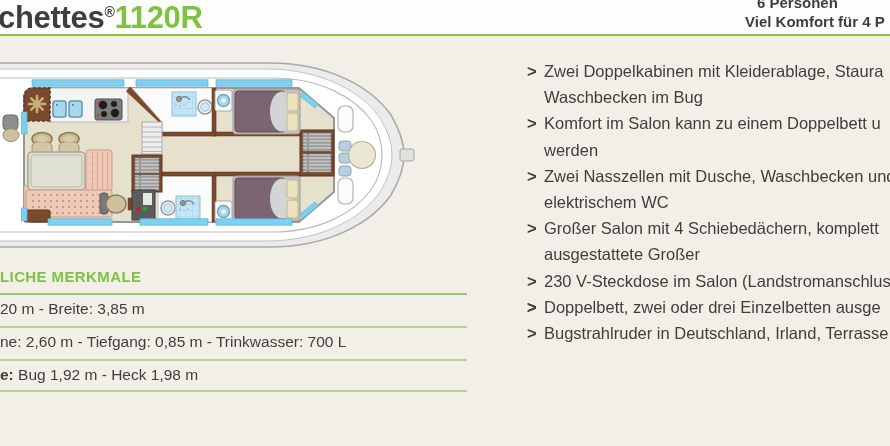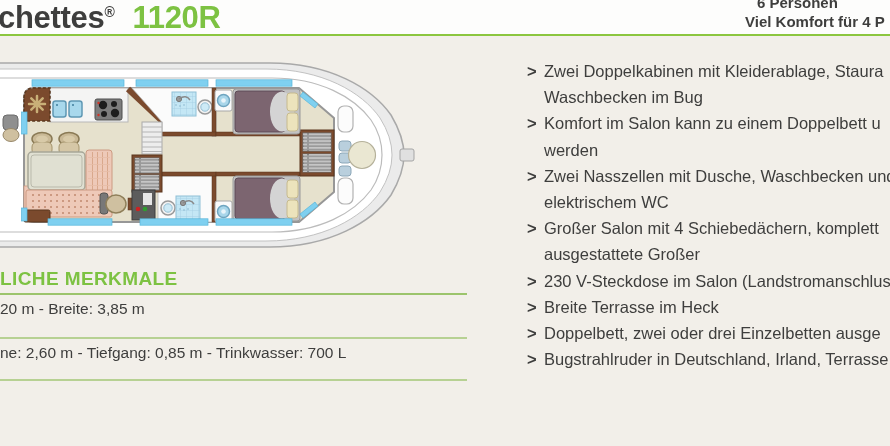--- a/index.html
+++ b/index.html
@@ -7,28 +7,28 @@
     --divider_green:#b7d193; --divider_strong:#9cc46c; --text_dark:#3e3e3d;
     --hull_gray:#ebebeb; --wood_brown:#7b4a2d; --floor_beige:#e6e1cd; --window_blue:#7fd0f0;
     --tile_blue:#c4e7f5; --bed_mauve:#7c6570; --pillow_cream:#ece3bc; --sofa_pink:#eec9b8;
     --table_gray:#e0e0d2; --chair_tan:#cfc0a0;
   }
   *{margin:0;padding:0;box-sizing:border-box}
   html,body{width:890px;height:446px;overflow:hidden}
   body{position:relative;background:var(--page_bg);font-family:"Liberation Sans",sans-serif;color:var(--text_dark)}
   .header{position:absolute;left:0;top:0;width:890px;height:36px;background:var(--header_bg);border-bottom:2.5px solid var(--rule_green)}
   .title{position:absolute;left:-2px;top:0;font-size:31px;font-weight:bold;letter-spacing:-.3px;white-space:nowrap}
-  .title .model{color:var(--accent_green);margin-left:18px}
+  .title .model{color:var(--accent_green);margin-left:0}
   .title sup{font-size:14px}
   .capacity{position:absolute;left:745px;top:-7px;font-size:15px;font-weight:bold;line-height:19px;white-space:nowrap}
   .capacity .l1{margin-left:12px}
   .plan{position:absolute;left:0;top:58px;width:446px;height:196px}
   .specs{position:absolute;left:0;top:268px;width:467px;font-size:15.5px}
-  .specs h2{font-size:19px;font-weight:bold;color:var(--accent_green);letter-spacing:.4px;height:25px}
-  .spec-row{height:44px;line-height:28px;border-top:2px solid var(--divider_green);white-space:nowrap}
+  .specs h2{font-size:15px;font-weight:bold;color:var(--accent_green);letter-spacing:.4px;height:25px}
+  .spec-row{height:33px;line-height:28px;border-top:2px solid var(--divider_green);white-space:nowrap}
   .spec-row:first-of-type{border-top-color:var(--divider_strong)}
   .spec-row:last-of-type{border-bottom:2px solid var(--divider_green)}
   .spec-row .frag{font-weight:bold}
   .features{position:absolute;left:527px;top:58px;width:600px;font-size:16.5px;line-height:26.2px}
   .feat{position:relative;padding-left:17px;white-space:nowrap}
   .feat .b{position:absolute;left:0;font-weight:bold}
 </style>
 </head>
 <body>
 
@@ -232,29 +232,30 @@
     <rect x="21.5" y="208" width="5.5" height="13"></rect>
     <polygon points="303,92 318,104 315,108 300,96"></polygon>
     <polygon points="303,218 318,206 315,202 300,214"></polygon>
   </g>
 </svg>
 
 <div class="specs">
   <h2>LICHE MERKMALE</h2>
   <div class="spec-row"><span class="frag"></span><span>20 m - Breite: 3,85 m</span></div>
   <div class="spec-row"><span class="frag"></span><span>ne: 2,60 m -  Tiefgang: 0,85 m - Trinkwasser: 700 L</span></div>
+  <div class="spec-row"><span class="frag">e:</span><span> Bug 1,92 m - Heck 1,98 m</span></div>
 </div>
 
 <div class="features">
   <div class="feat"><span class="b">&gt;</span><span>Zwei Doppelkabinen mit Kleiderablage, Staura</span></div>
   <div class="feat"><span>Waschbecken im Bug</span></div>
   <div class="feat"><span class="b">&gt;</span><span>Komfort im Salon kann zu einem Doppelbett u</span></div>
   <div class="feat"><span>werden</span></div>
   <div class="feat"><span class="b">&gt;</span><span>Zwei Nasszellen mit Dusche, Waschbecken und</span></div>
   <div class="feat"><span>elektrischem WC</span></div>
   <div class="feat"><span class="b">&gt;</span><span>Großer Salon mit 4 Schiebedächern, komplett</span></div>
   <div class="feat"><span>ausgestattete Großer</span></div>
   <div class="feat"><span class="b">&gt;</span><span>230 V-Steckdose im Salon (Landstromanschluss</span></div>
-  <div class="feat"><span class="b">&gt;</span><span>Breite Terrasse im Heck</span></div>
+  <div class="feat"><span class="b">&gt;</span></div>
   <div class="feat"><span class="b">&gt;</span></div>
   <div class="feat"><span>Doppelbett, zwei oder drei Einzelbetten ausge</span></div>
   <div class="feat"><span class="b">&gt;</span><span>Bugstrahlruder in Deutschland, Irland, Terrasse</span></div>
 </div>
 
 </body></html>

